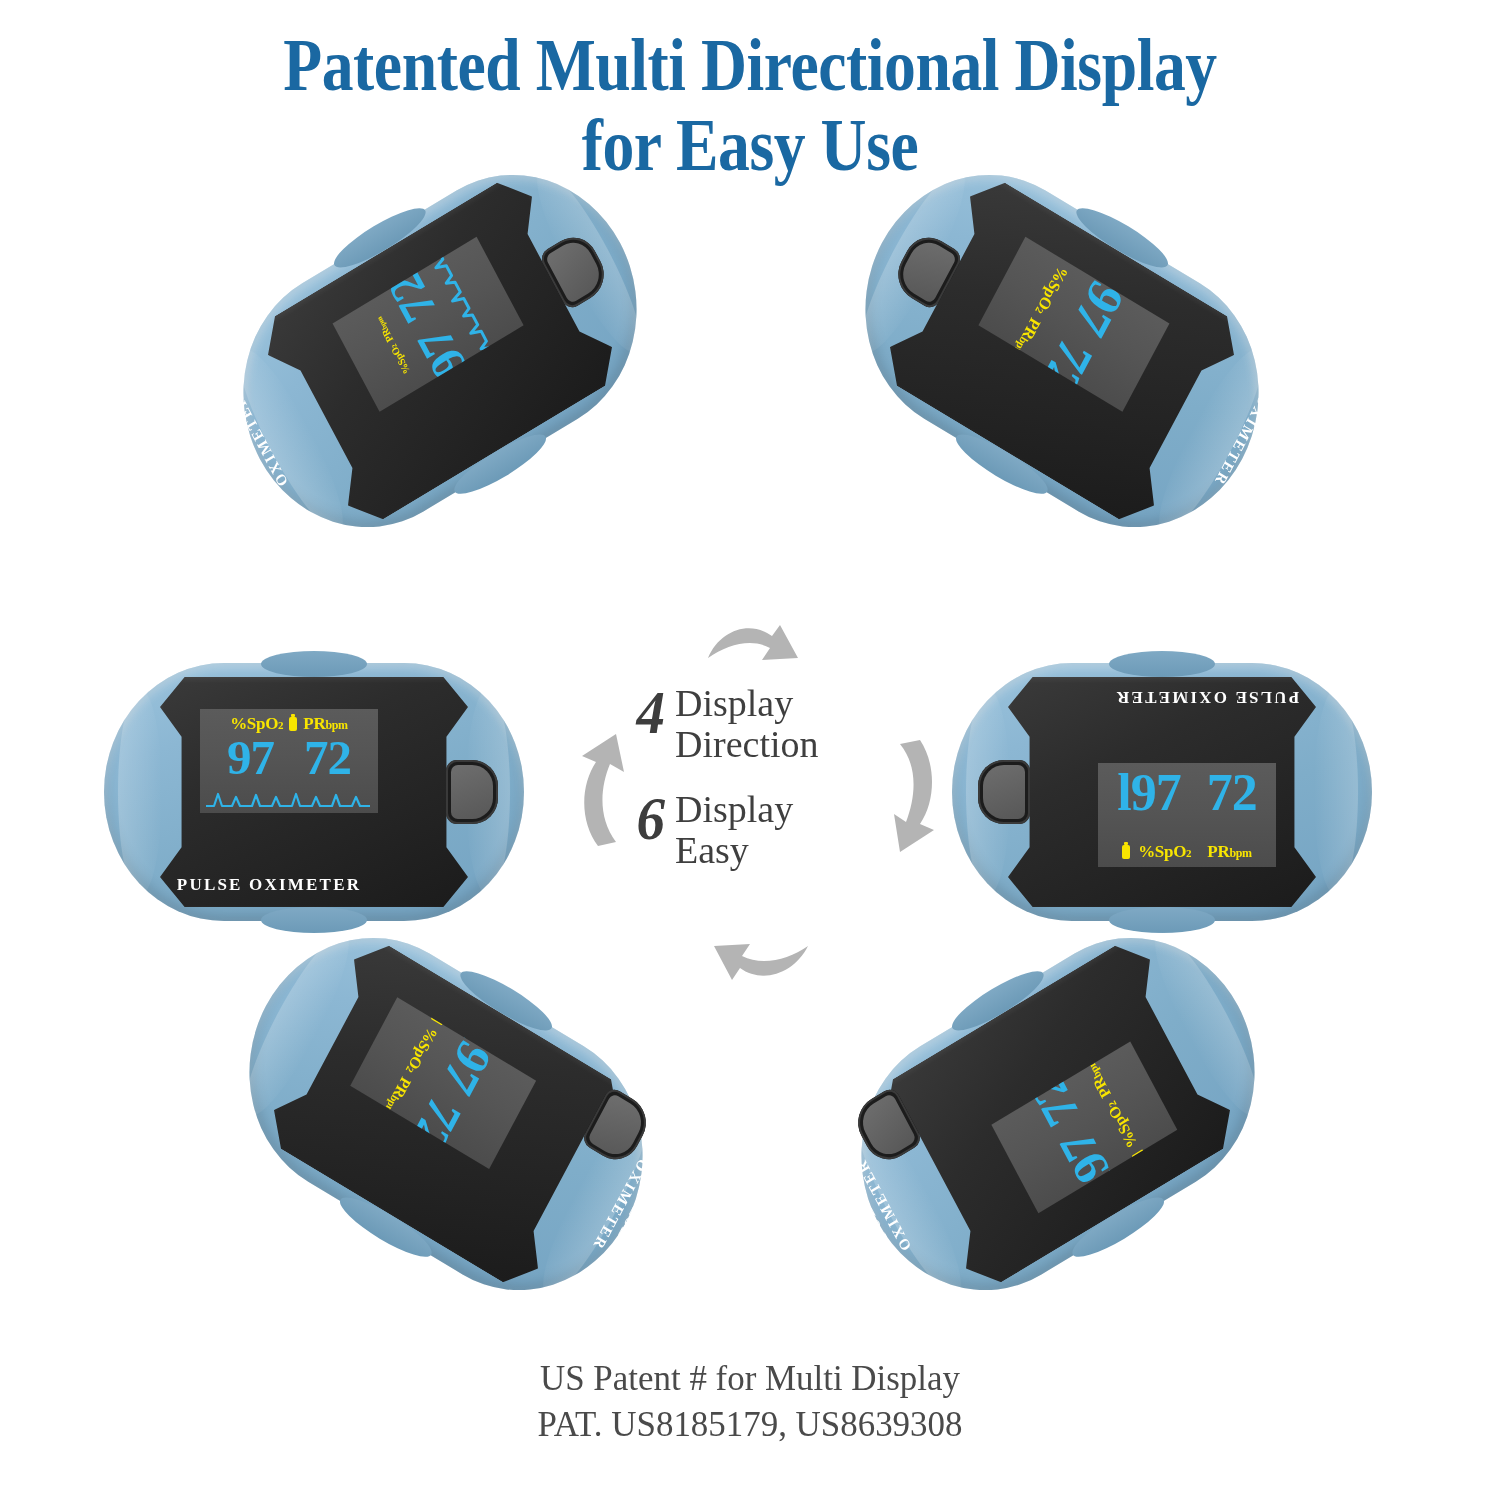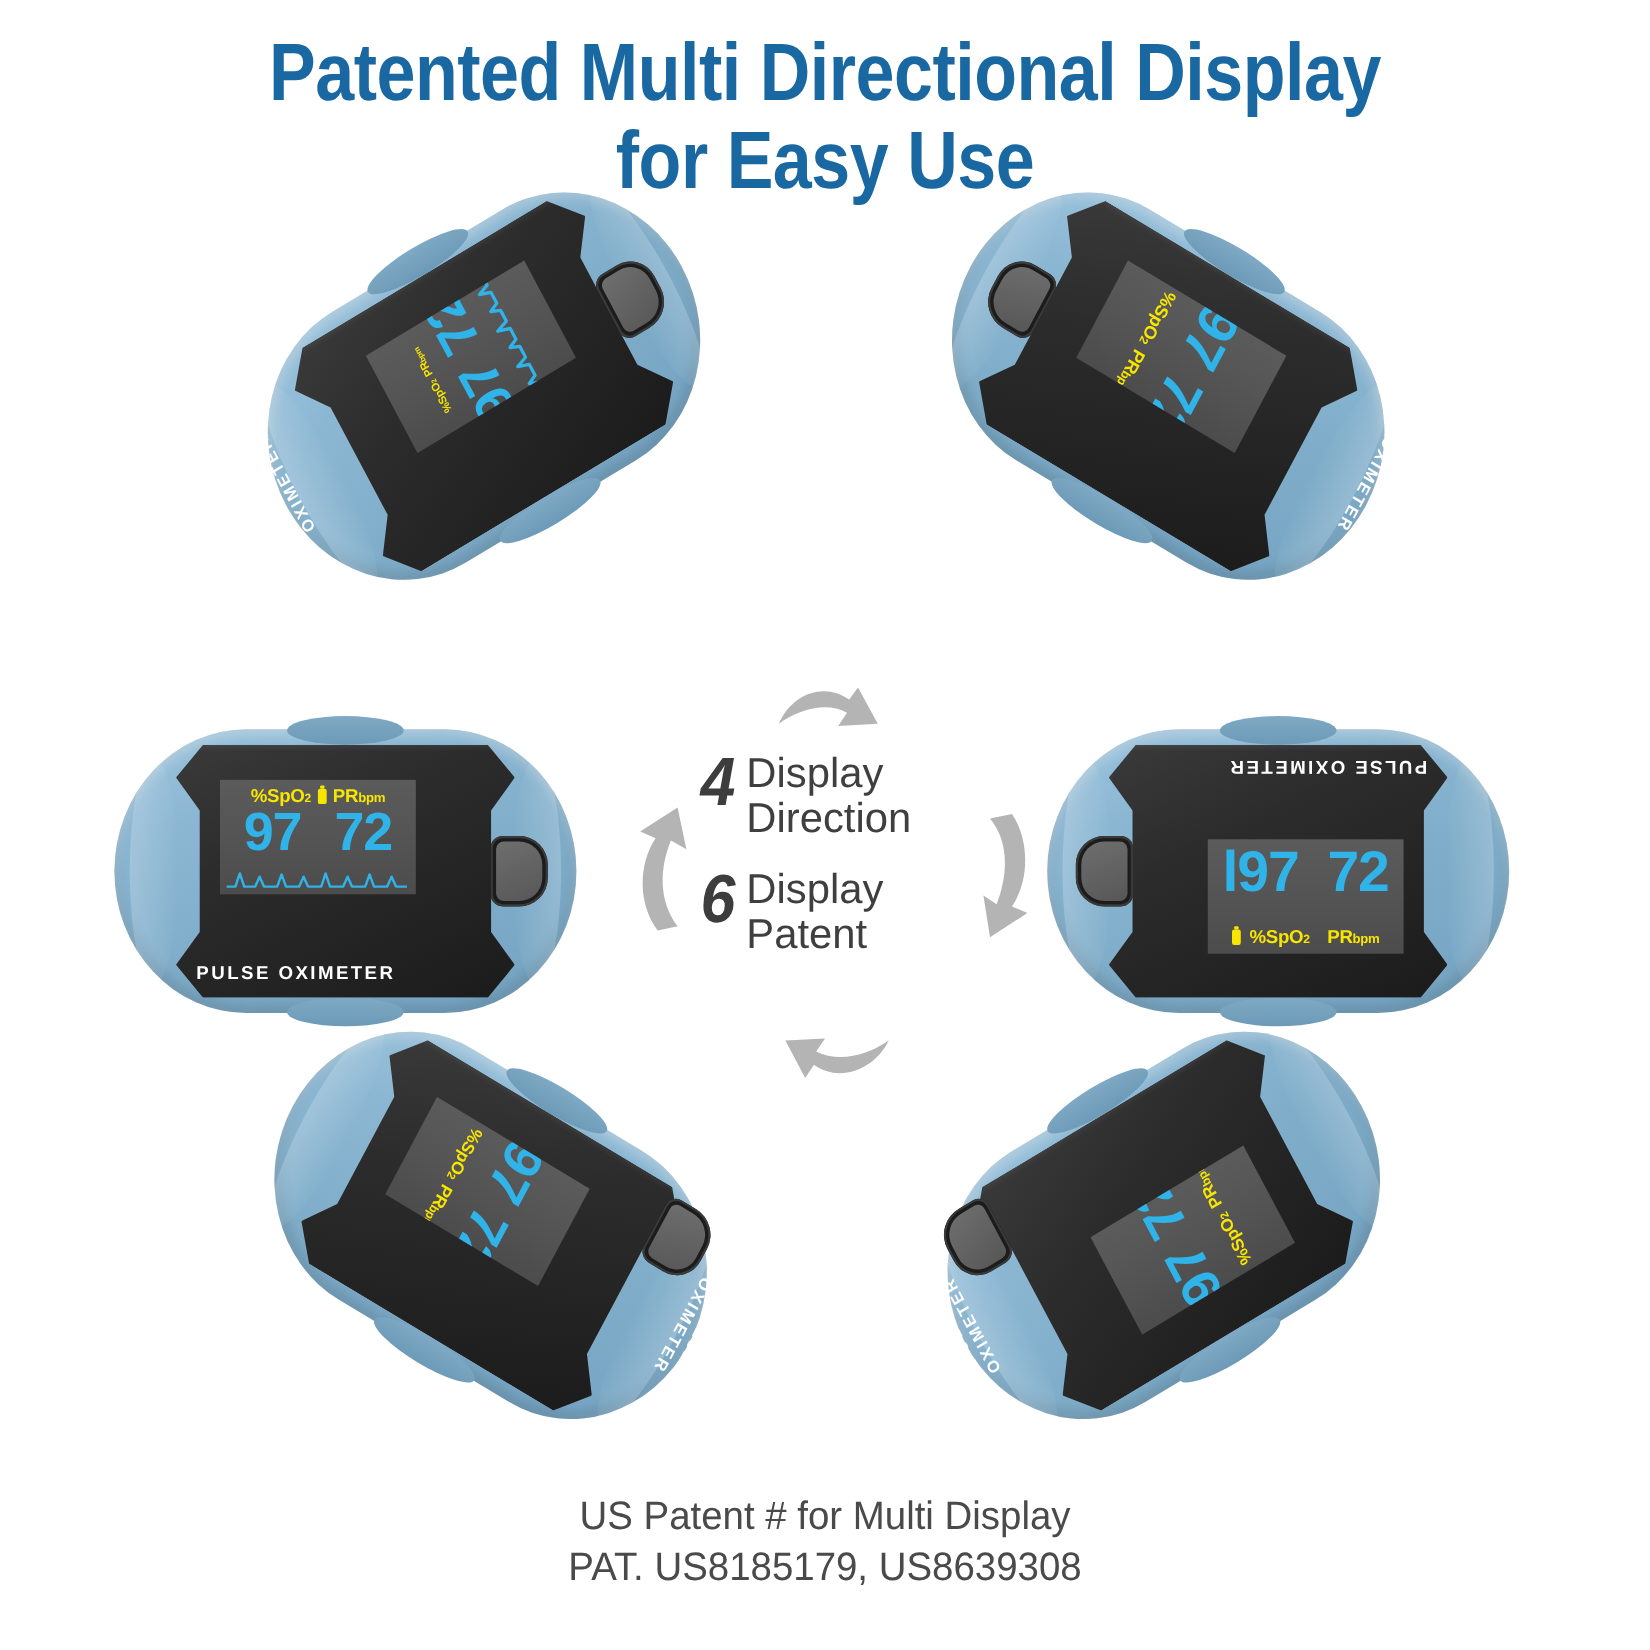--- a/index.html
+++ b/index.html
@@ -3,21 +3,21 @@
 <meta charset="utf-8">
 <style>
   html,body{margin:0;padding:0;}
   body{
     width:1500px;height:1500px;
     background:#ffffff;
     font-family:"Liberation Sans","DejaVu Sans",sans-serif;
     overflow:hidden;
     position:relative;
   }
-  .stage{position:absolute;inset:0;}
+  .stage{position:absolute;inset:0;font-family:Liberation Serif, serif;}
 
   
   .title{
     position:absolute;top:26px;left:0;width:1500px;
     text-align:center;
     color:#1a68a2;
     font-weight:bold;
     font-size:74px;
     line-height:1.08;
     letter-spacing:-0.5px;
@@ -314,21 +314,21 @@
       <div class="cnum">4</div>
       <div class="ctext">
         <div>Display</div>
         <div>Direction</div>
       </div>
     </div>
     <div class="crow crow2">
       <div class="cnum">6</div>
       <div class="ctext">
         <div>Display</div>
-        <div>Patent</div>
+        <div>Easy</div>
       </div>
     </div>
   </div>
 
   <div class="arrow" style="left:706px;top:612px;">
     <svg width="104" height="72" viewBox="0 0 104 72">
       <path d="M2,46 C14,18 44,8 66,24 L74,13 L92,46 L56,48 L64,36 C46,26 22,32 2,46 Z" fill="#b4b4b4"></path>
     </svg>
   </div>
 

